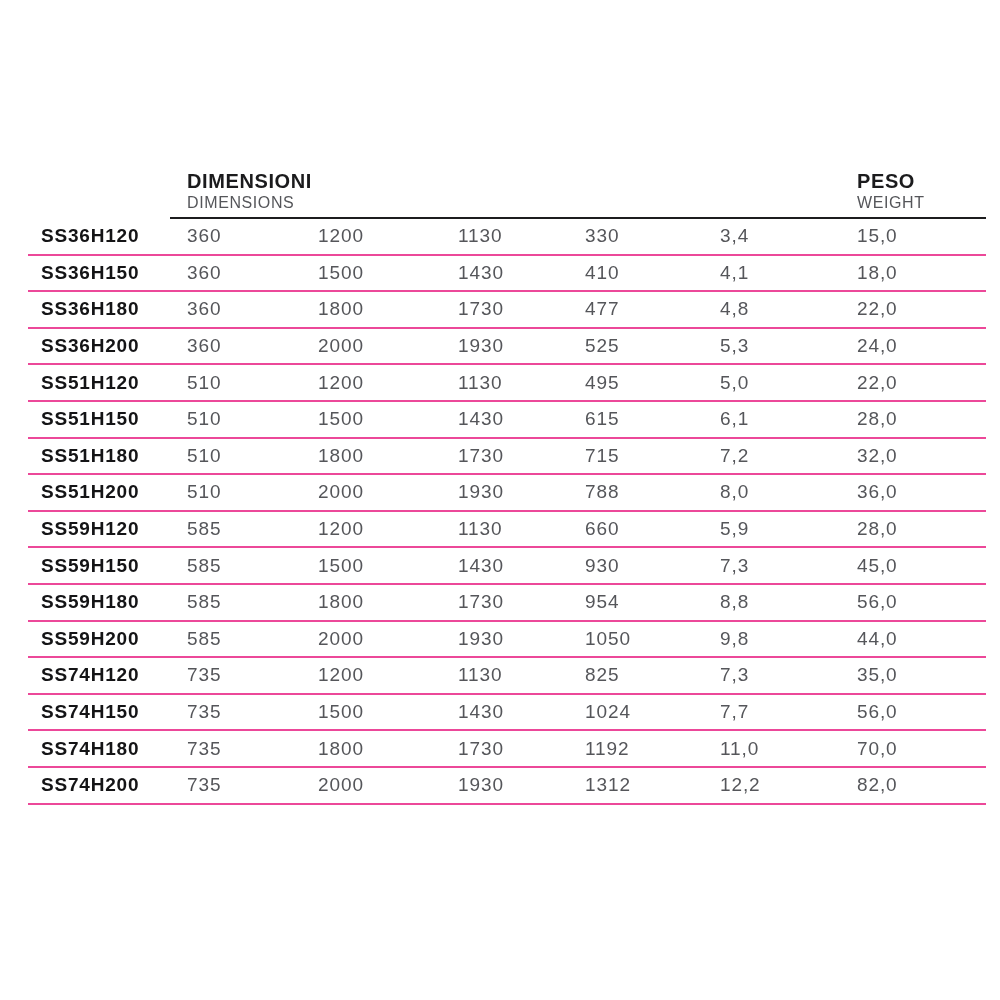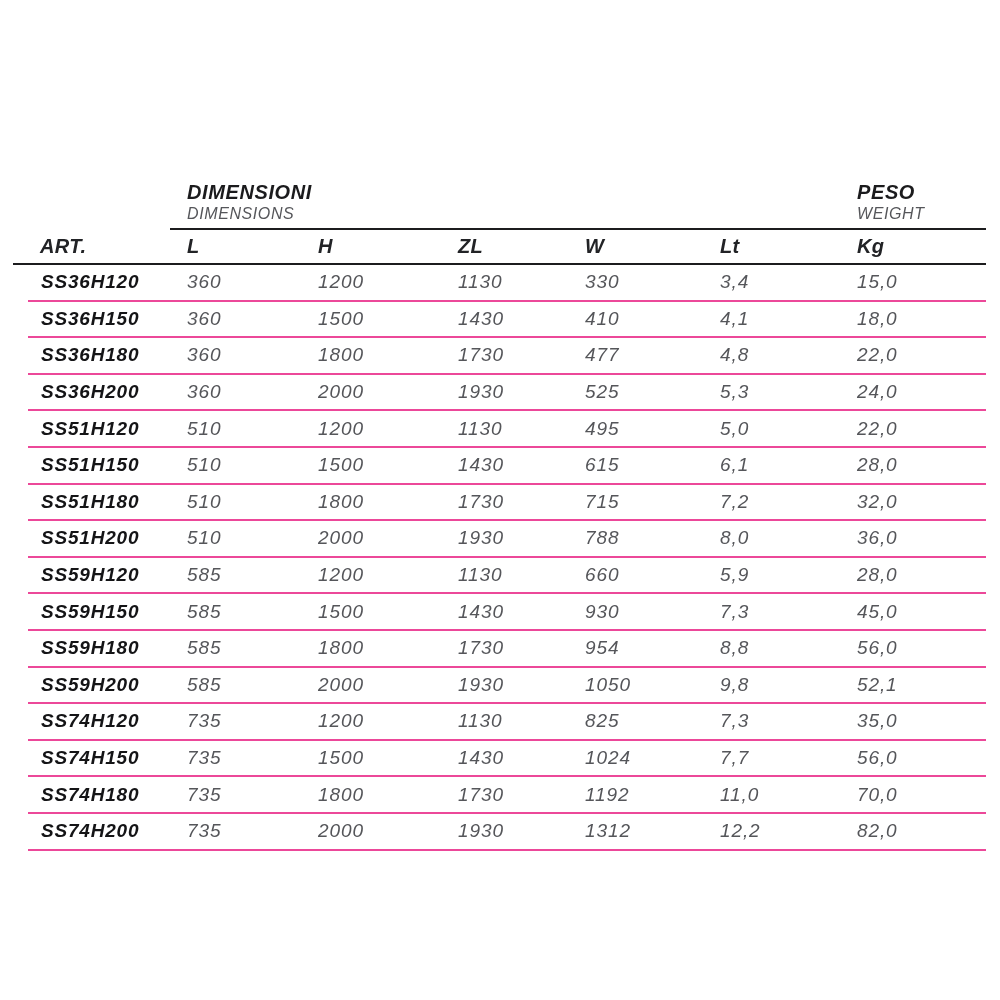--- a/index.html
+++ b/index.html
@@ -14,24 +14,23 @@
   .page {
     position: relative;
     width: 1000px;
     height: 1000px;
     background: #ffffff;
     overflow: hidden;
   }
   .spec-table {
     position: absolute;
     left: 13px;
-    top: 179px;
+    top: 168px;
     width: 973px;
     color: #1b1b1d;
-    font-style: italic;
   }
   
   .grid7 {
     display: grid;
     grid-template-columns: 174px 131px 140px 127px 135px 137px 129px;
   }
   
   .group-row {
     min-height: 46px;
     align-items: end;
@@ -108,29 +107,20 @@
         <span class="group-primary">DIMENSIONI</span>
         <span class="group-secondary">DIMENSIONS</span>
       </div>
       <div class="group-cell g-peso">
         <span class="group-primary">PESO</span>
         <span class="group-secondary">WEIGHT</span>
       </div>
     </div>
     <div class="group-underline"></div>
 
-    <div class="grid7 col-header-row">
-      <span class="col-header art">ART.</span>
-      <span class="col-header">L</span>
-      <span class="col-header">H</span>
-      <span class="col-header">ZL</span>
-      <span class="col-header">W</span>
-      <span class="col-header">Lt</span>
-      <span class="col-header">Kg</span>
-    </div>
 
     <div id="rows-container">
         <div class="data-row">
           <span class="cell-art">SS36H120</span>
           <span class="cell-val">360</span>
           <span class="cell-val">1200</span>
           <span class="cell-val">1130</span>
           <span class="cell-val">330</span>
           <span class="cell-val">3,4</span>
           <span class="cell-val">15,0</span>
@@ -225,21 +215,21 @@
           <span class="cell-val">8,8</span>
           <span class="cell-val">56,0</span>
         </div>
         <div class="data-row">
           <span class="cell-art">SS59H200</span>
           <span class="cell-val">585</span>
           <span class="cell-val">2000</span>
           <span class="cell-val">1930</span>
           <span class="cell-val">1050</span>
           <span class="cell-val">9,8</span>
-          <span class="cell-val">52,1</span>
+          <span class="cell-val">44,0</span>
         </div>
         <div class="data-row">
           <span class="cell-art">SS74H120</span>
           <span class="cell-val">735</span>
           <span class="cell-val">1200</span>
           <span class="cell-val">1130</span>
           <span class="cell-val">825</span>
           <span class="cell-val">7,3</span>
           <span class="cell-val">35,0</span>
         </div>

